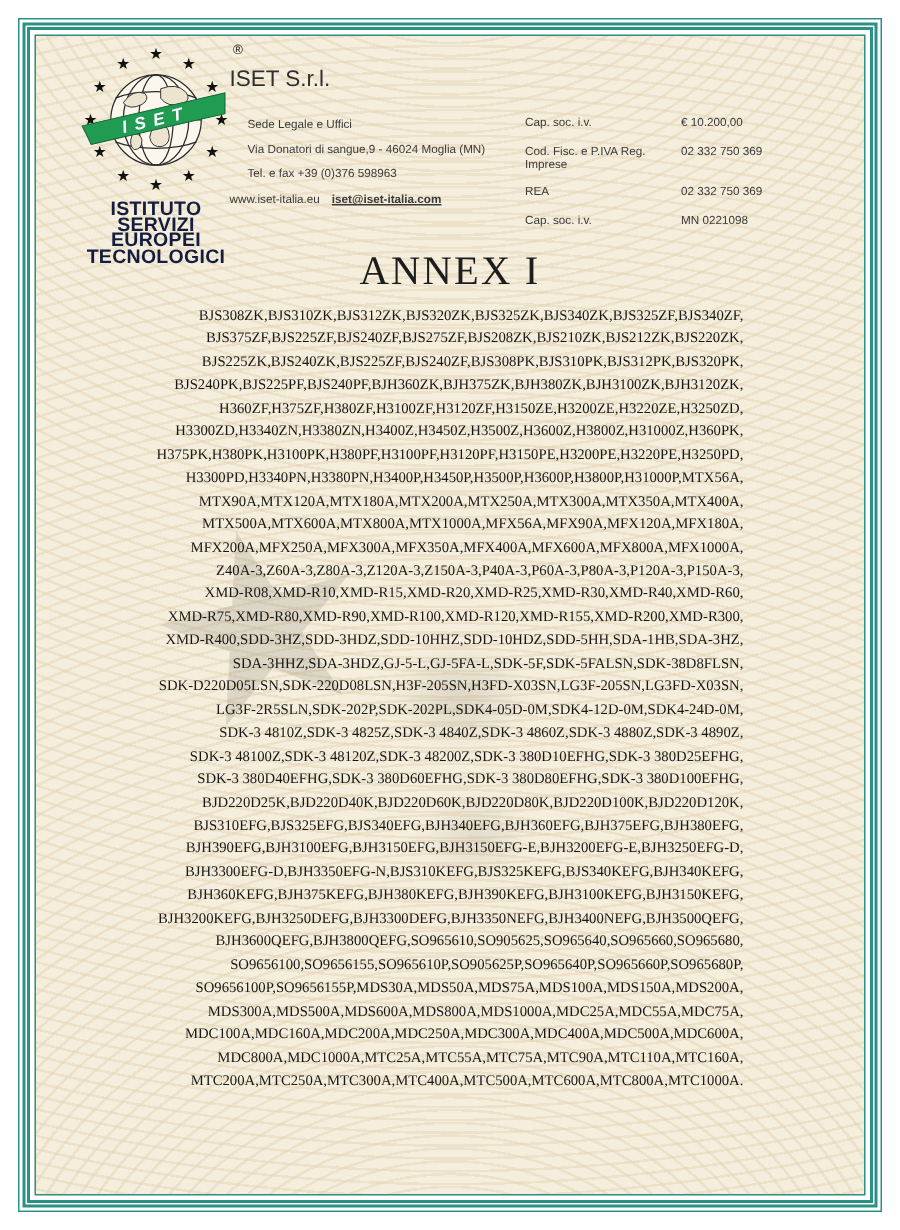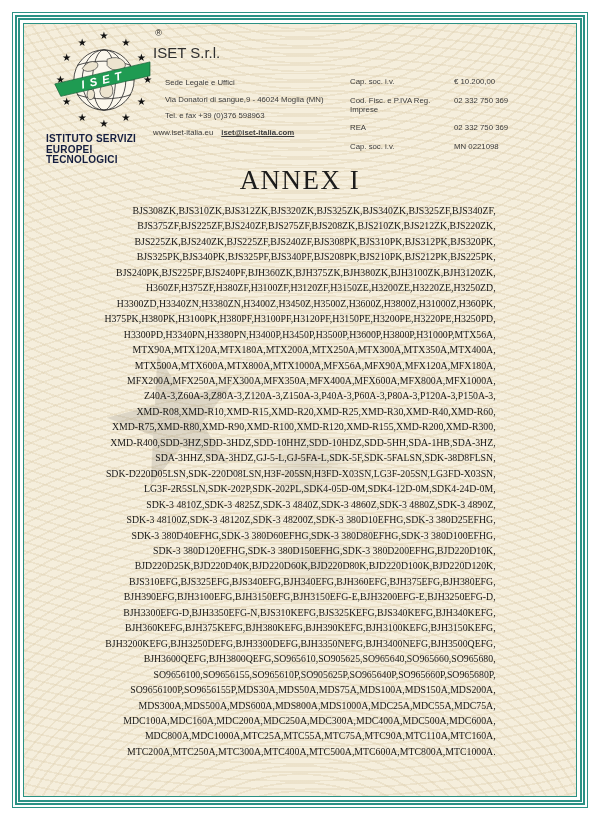--- a/index.html
+++ b/index.html
@@ -20,21 +20,21 @@
   .wm-star{position:absolute;left:98px;top:332px;font-size:170px;line-height:1;
            color:rgba(125,120,108,0.20);transform:rotate(-15deg);user-select:none;}
   .smudge{position:absolute;border-radius:50%;filter:blur(5px);}
   .smudge.s1{left:262px;top:430px;width:90px;height:70px;background:radial-gradient(closest-side, rgba(115,110,100,0.20), rgba(115,110,100,0));}
   .smudge.s2{left:282px;top:528px;width:70px;height:60px;background:radial-gradient(closest-side, rgba(115,110,100,0.16), rgba(115,110,100,0));}
 
   
   .logo-wrap{position:absolute;left:46px;top:28px;width:116px;}
   .logo-svg{display:block;margin:0 auto;}
   .reg-mark{position:absolute;right:0px;top:0px;font-size:9px;color:#1b1b1b;}
-  .logo-caption{margin-top:2px;font-size:10px;font-weight:bold;
+  .logo-caption{margin-top:2px;text-align:center;font-size:13px;font-weight:bold;
                 color:#141d3f;letter-spacing:0.2px;line-height:10.5px;}
 
   
   .company-block{position:absolute;left:153px;top:44px;color:#3a3a3a;}
   .company-name{font-size:15px;color:#2f2f2f;margin:0 0 17px 0;font-weight:400;}
   .company-line{font-size:7.8px;margin:0 0 7.6px 0;padding-left:12px;}
   .weblinks{font-size:7.8px;}
   .email{ text-decoration:underline;color:#3a3a3a;margin-left:8px;font-weight:bold;}
 
   
@@ -134,40 +134,38 @@
         <span class="info-label">Cap. soc. i.v.</span>
         <span class="info-value">MN 0221098</span>
       </div>
     </div>
 
     <div class="annex-heading">ANNEX I</div>
     <div class="codes">
         <div class="code-line">BJS308ZK,BJS310ZK,BJS312ZK,BJS320ZK,BJS325ZK,BJS340ZK,BJS325ZF,BJS340ZF,</div>
         <div class="code-line">BJS375ZF,BJS225ZF,BJS240ZF,BJS275ZF,BJS208ZK,BJS210ZK,BJS212ZK,BJS220ZK,</div>
         <div class="code-line">BJS225ZK,BJS240ZK,BJS225ZF,BJS240ZF,BJS308PK,BJS310PK,BJS312PK,BJS320PK,</div>
-        <div class="code-line">BJS325PK,BJS340PK,BJS325PF,BJS340PF,BJS208PK,BJS210PK,BJS212PK,BJS225PK,</div>
         <div class="code-line">BJS240PK,BJS225PF,BJS240PF,BJH360ZK,BJH375ZK,BJH380ZK,BJH3100ZK,BJH3120ZK,</div>
         <div class="code-line">H360ZF,H375ZF,H380ZF,H3100ZF,H3120ZF,H3150ZE,H3200ZE,H3220ZE,H3250ZD,</div>
         <div class="code-line">H3300ZD,H3340ZN,H3380ZN,H3400Z,H3450Z,H3500Z,H3600Z,H3800Z,H31000Z,H360PK,</div>
         <div class="code-line">H375PK,H380PK,H3100PK,H380PF,H3100PF,H3120PF,H3150PE,H3200PE,H3220PE,H3250PD,</div>
         <div class="code-line">H3300PD,H3340PN,H3380PN,H3400P,H3450P,H3500P,H3600P,H3800P,H31000P,MTX56A,</div>
         <div class="code-line">MTX90A,MTX120A,MTX180A,MTX200A,MTX250A,MTX300A,MTX350A,MTX400A,</div>
         <div class="code-line">MTX500A,MTX600A,MTX800A,MTX1000A,MFX56A,MFX90A,MFX120A,MFX180A,</div>
         <div class="code-line">MFX200A,MFX250A,MFX300A,MFX350A,MFX400A,MFX600A,MFX800A,MFX1000A,</div>
         <div class="code-line">Z40A-3,Z60A-3,Z80A-3,Z120A-3,Z150A-3,P40A-3,P60A-3,P80A-3,P120A-3,P150A-3,</div>
         <div class="code-line">XMD-R08,XMD-R10,XMD-R15,XMD-R20,XMD-R25,XMD-R30,XMD-R40,XMD-R60,</div>
         <div class="code-line">XMD-R75,XMD-R80,XMD-R90,XMD-R100,XMD-R120,XMD-R155,XMD-R200,XMD-R300,</div>
         <div class="code-line">XMD-R400,SDD-3HZ,SDD-3HDZ,SDD-10HHZ,SDD-10HDZ,SDD-5HH,SDA-1HB,SDA-3HZ,</div>
         <div class="code-line">SDA-3HHZ,SDA-3HDZ,GJ-5-L,GJ-5FA-L,SDK-5F,SDK-5FALSN,SDK-38D8FLSN,</div>
         <div class="code-line">SDK-D220D05LSN,SDK-220D08LSN,H3F-205SN,H3FD-X03SN,LG3F-205SN,LG3FD-X03SN,</div>
         <div class="code-line">LG3F-2R5SLN,SDK-202P,SDK-202PL,SDK4-05D-0M,SDK4-12D-0M,SDK4-24D-0M,</div>
         <div class="code-line">SDK-3 4810Z,SDK-3 4825Z,SDK-3 4840Z,SDK-3 4860Z,SDK-3 4880Z,SDK-3 4890Z,</div>
         <div class="code-line">SDK-3 48100Z,SDK-3 48120Z,SDK-3 48200Z,SDK-3 380D10EFHG,SDK-3 380D25EFHG,</div>
         <div class="code-line">SDK-3 380D40EFHG,SDK-3 380D60EFHG,SDK-3 380D80EFHG,SDK-3 380D100EFHG,</div>
-        <div class="code-line">SDK-3 380D120EFHG,SDK-3 380D150EFHG,SDK-3 380D200EFHG,BJD220D10K,</div>
         <div class="code-line">BJD220D25K,BJD220D40K,BJD220D60K,BJD220D80K,BJD220D100K,BJD220D120K,</div>
         <div class="code-line">BJS310EFG,BJS325EFG,BJS340EFG,BJH340EFG,BJH360EFG,BJH375EFG,BJH380EFG,</div>
         <div class="code-line">BJH390EFG,BJH3100EFG,BJH3150EFG,BJH3150EFG-E,BJH3200EFG-E,BJH3250EFG-D,</div>
         <div class="code-line">BJH3300EFG-D,BJH3350EFG-N,BJS310KEFG,BJS325KEFG,BJS340KEFG,BJH340KEFG,</div>
         <div class="code-line">BJH360KEFG,BJH375KEFG,BJH380KEFG,BJH390KEFG,BJH3100KEFG,BJH3150KEFG,</div>
         <div class="code-line">BJH3200KEFG,BJH3250DEFG,BJH3300DEFG,BJH3350NEFG,BJH3400NEFG,BJH3500QEFG,</div>
         <div class="code-line">BJH3600QEFG,BJH3800QEFG,SO965610,SO905625,SO965640,SO965660,SO965680,</div>
         <div class="code-line">SO9656100,SO9656155,SO965610P,SO905625P,SO965640P,SO965660P,SO965680P,</div>
         <div class="code-line">SO9656100P,SO9656155P,MDS30A,MDS50A,MDS75A,MDS100A,MDS150A,MDS200A,</div>
         <div class="code-line">MDS300A,MDS500A,MDS600A,MDS800A,MDS1000A,MDC25A,MDC55A,MDC75A,</div>

